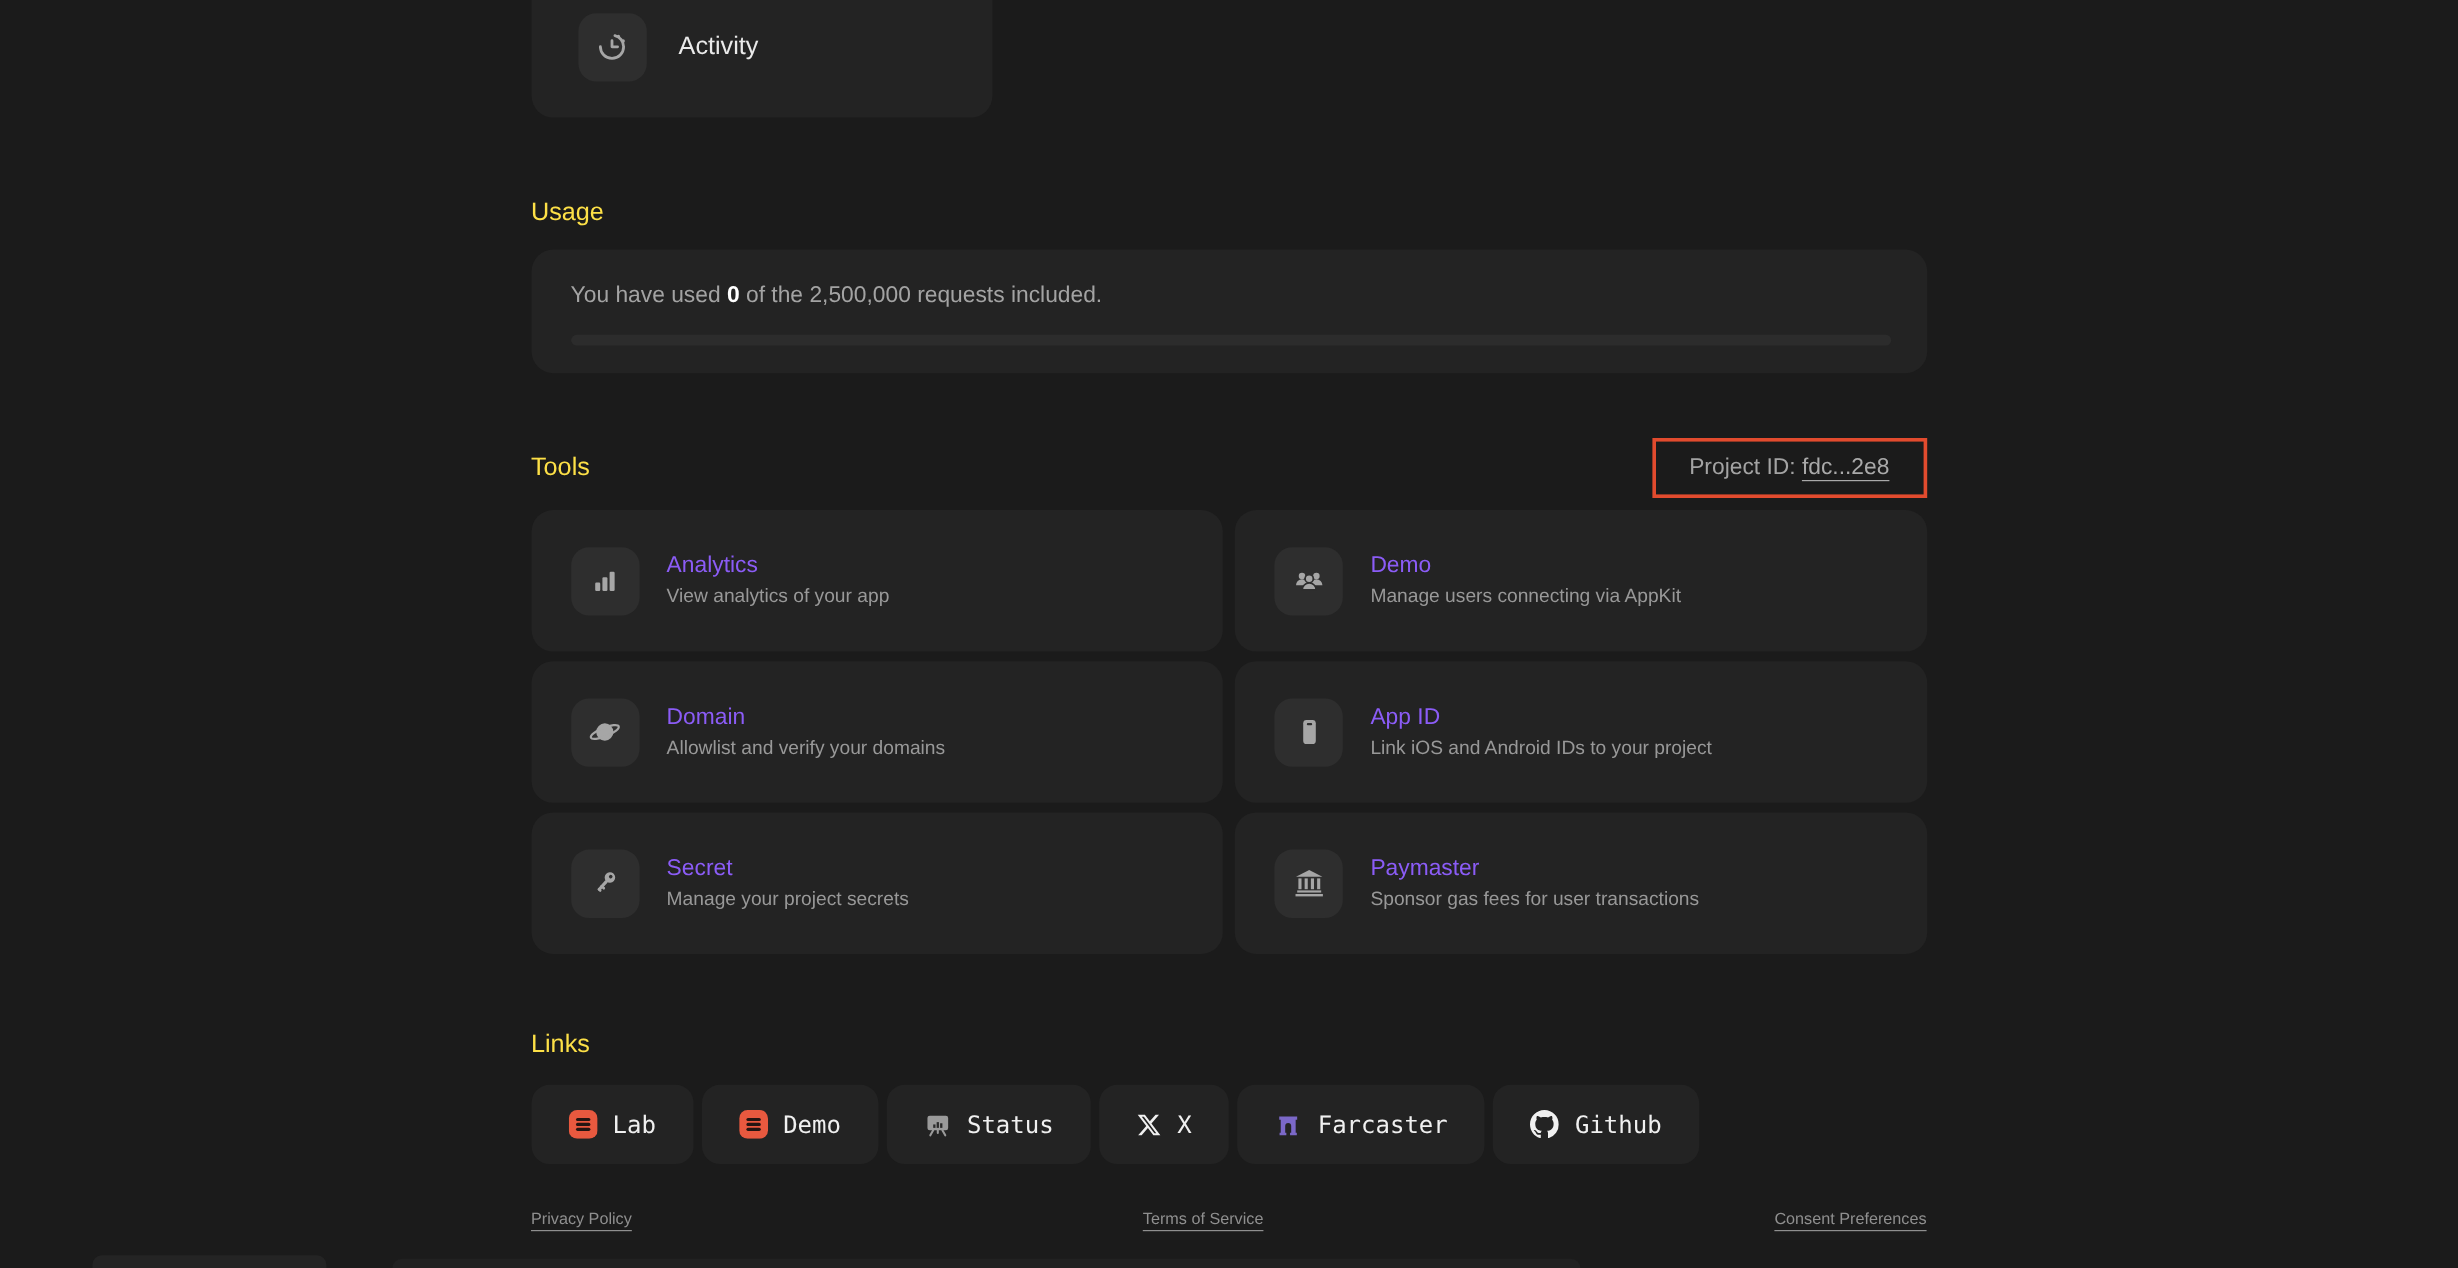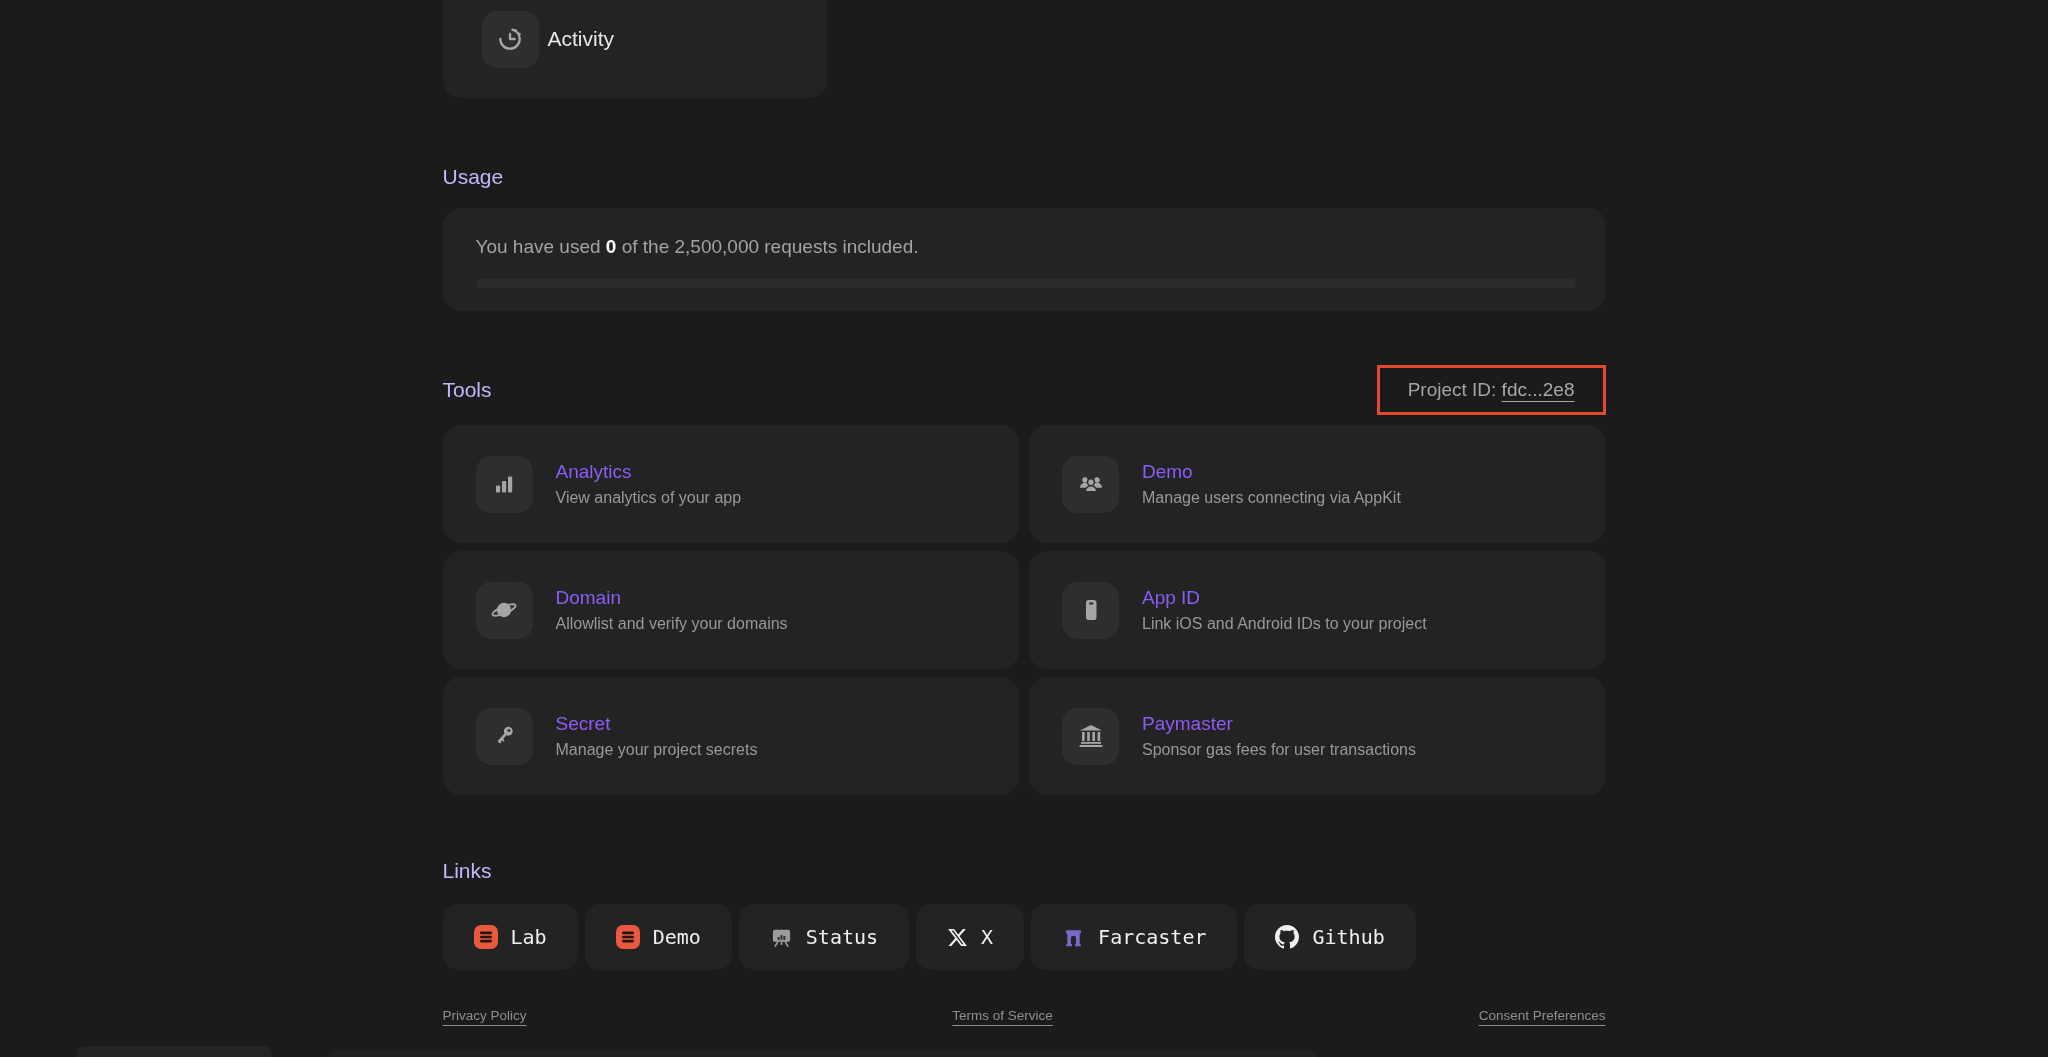--- a/index.html
+++ b/index.html
@@ -15,29 +15,29 @@
 
   
   .card { background:#232323; border-radius:18px; }
 
   
   .activity-card {
     width:384px; height:131px; margin-top:-33px;
     display:flex; align-items:flex-end;
     padding:0 0 30px 39px;
   }
-  .activity-row { display:flex; align-items:center; gap:9px; height:58px; }
+  .activity-row { display:flex; align-items:center; gap:27px; height:58px; }
   .icon-tile {
     width:57px; height:57px; border-radius:15px; background:#2e2e2e;
     display:flex; align-items:center; justify-content:center;
     color:#a6a6a6; flex:0 0 auto;
   }
   .activity-label { color:#e9e9e9; font-size:21px; }
 
-  .section-heading { color:#c4b5fd; font-size:21px; line-height:26px; font-weight:400; }
+  .section-heading { color:#fde047; font-size:21px; line-height:26px; font-weight:400; }
   .usage-heading { margin-top:66px; }
 
   .usage-card { margin-top:18px; height:103px; padding:28px 33px 0 33px; }
   .usage-text { color:#a3a3a3; font-size:19px; }
   .usage-text .used { color:#ffffff; font-weight:600; }
   .progress-track {
     margin-top:21px; height:9px; border-radius:5px; background:#2c2c2c;
     width:1100px; overflow:hidden;
   }
   .progress-fill { height:100%; background:#4d4d4d; border-radius:5px; width:0; }

